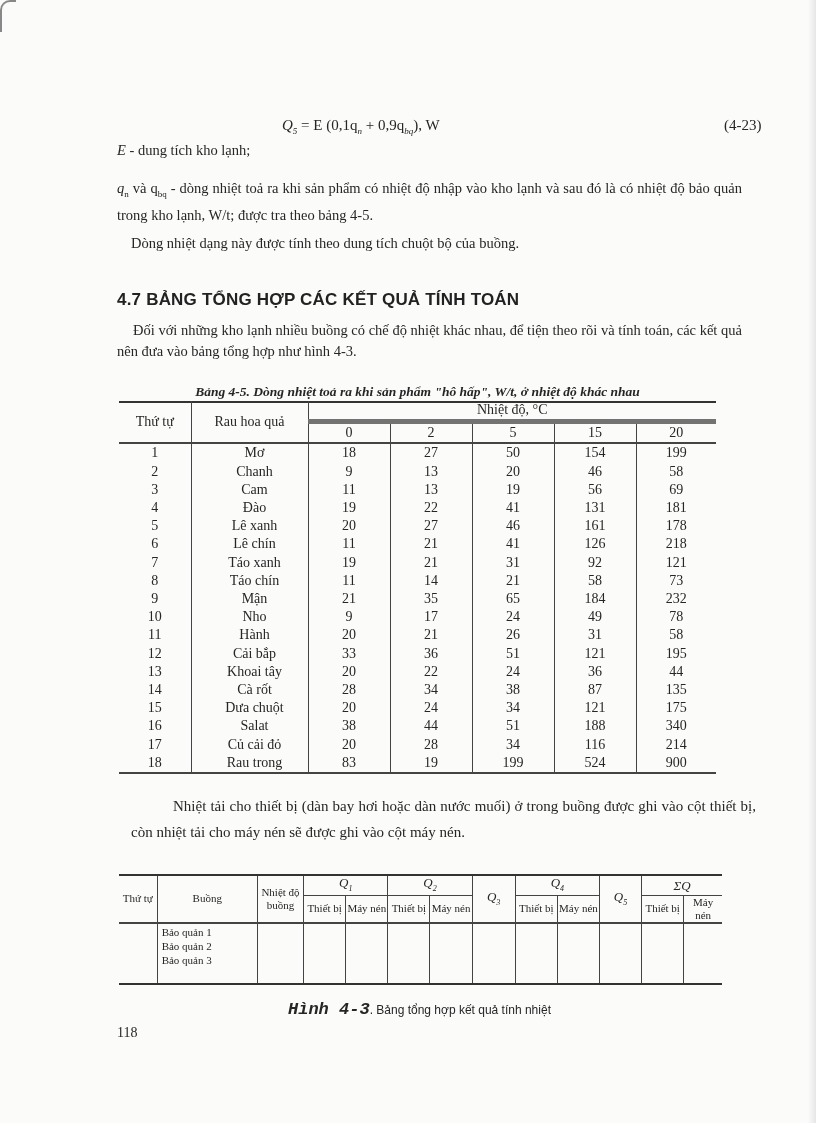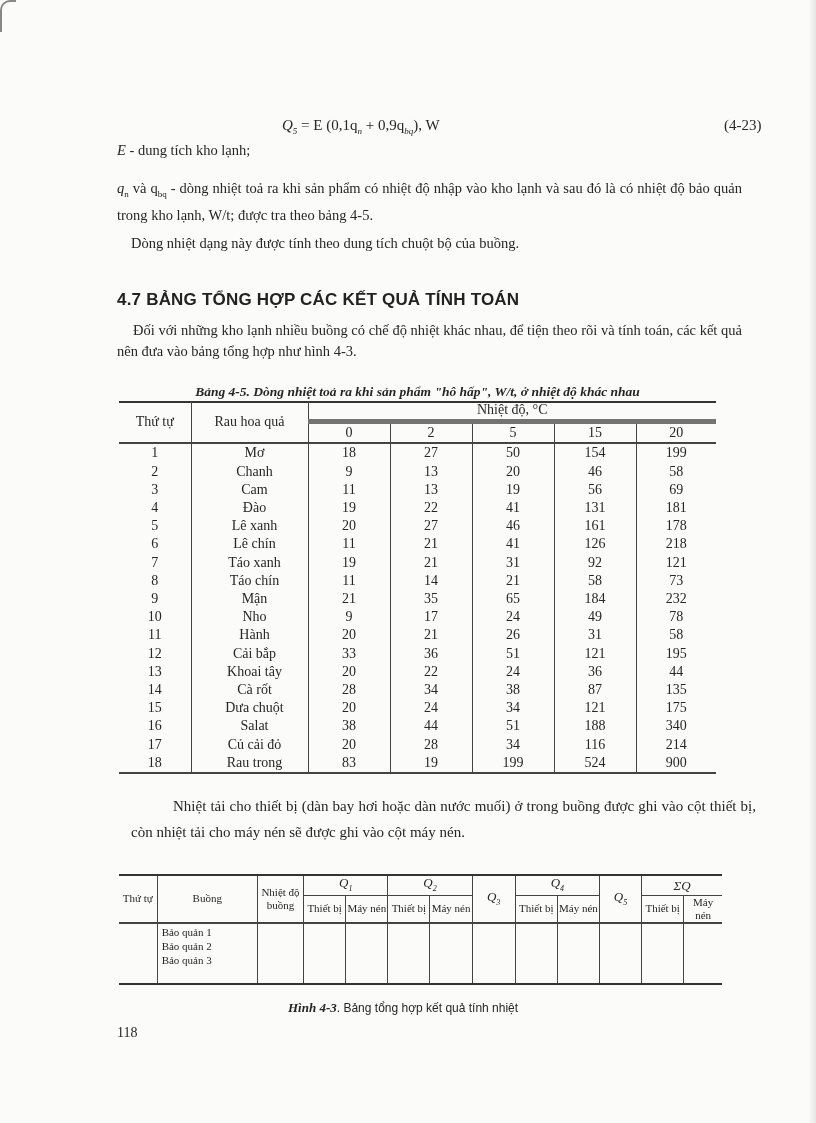--- a/index.html
+++ b/index.html
@@ -36,21 +36,21 @@
   .t2 { left:119px; top:874px; width:603px; font-size:11px; border-top:2px solid #333; border-bottom:2px solid #333; }
   .t2 td { border-left:1px solid #444; padding:0; line-height:13px; text-align:center; vertical-align:middle; }
   .t2 td.first { border-left:none; }
   .t2 .bb { border-bottom:1px solid #444; }
   .t2 .hdr2 td { border-bottom:2px solid #444; }
   .t2 .body td { height:58px; vertical-align:top; }
   .t2 .body td.rooms { text-align:left; padding-left:4px; line-height:14px; padding-top:1px; }
   .qi { font-style:italic; font-size:13px; }
   .qi sub { font-size:8px; }
   .figcap { left:288px; top:1000px; font-size:12px; font-family:"Liberation Sans","DejaVu Sans",sans-serif; }
-  .figcap b { font-family:Liberation Serif, serif; font-style:italic; font-size:13px; }
+  .figcap b { font-family:Liberation Mono, monospace; font-style:italic; font-size:17px; }
   .pageno { left:117px; top:1025px; font-size:14px; }
 </style>
 </head>
 <body>
 
 <div class="abs corner"></div>
 <div class="abs right-edge"></div>
 
 <div class="abs formula">
   <span>Q</span><sub>5</sub><span class="n"> = E (0,1q</span><sub>n</sub><span class="n"> + 0,9q</span><sub>bq</sub><span class="n">), W</span>

